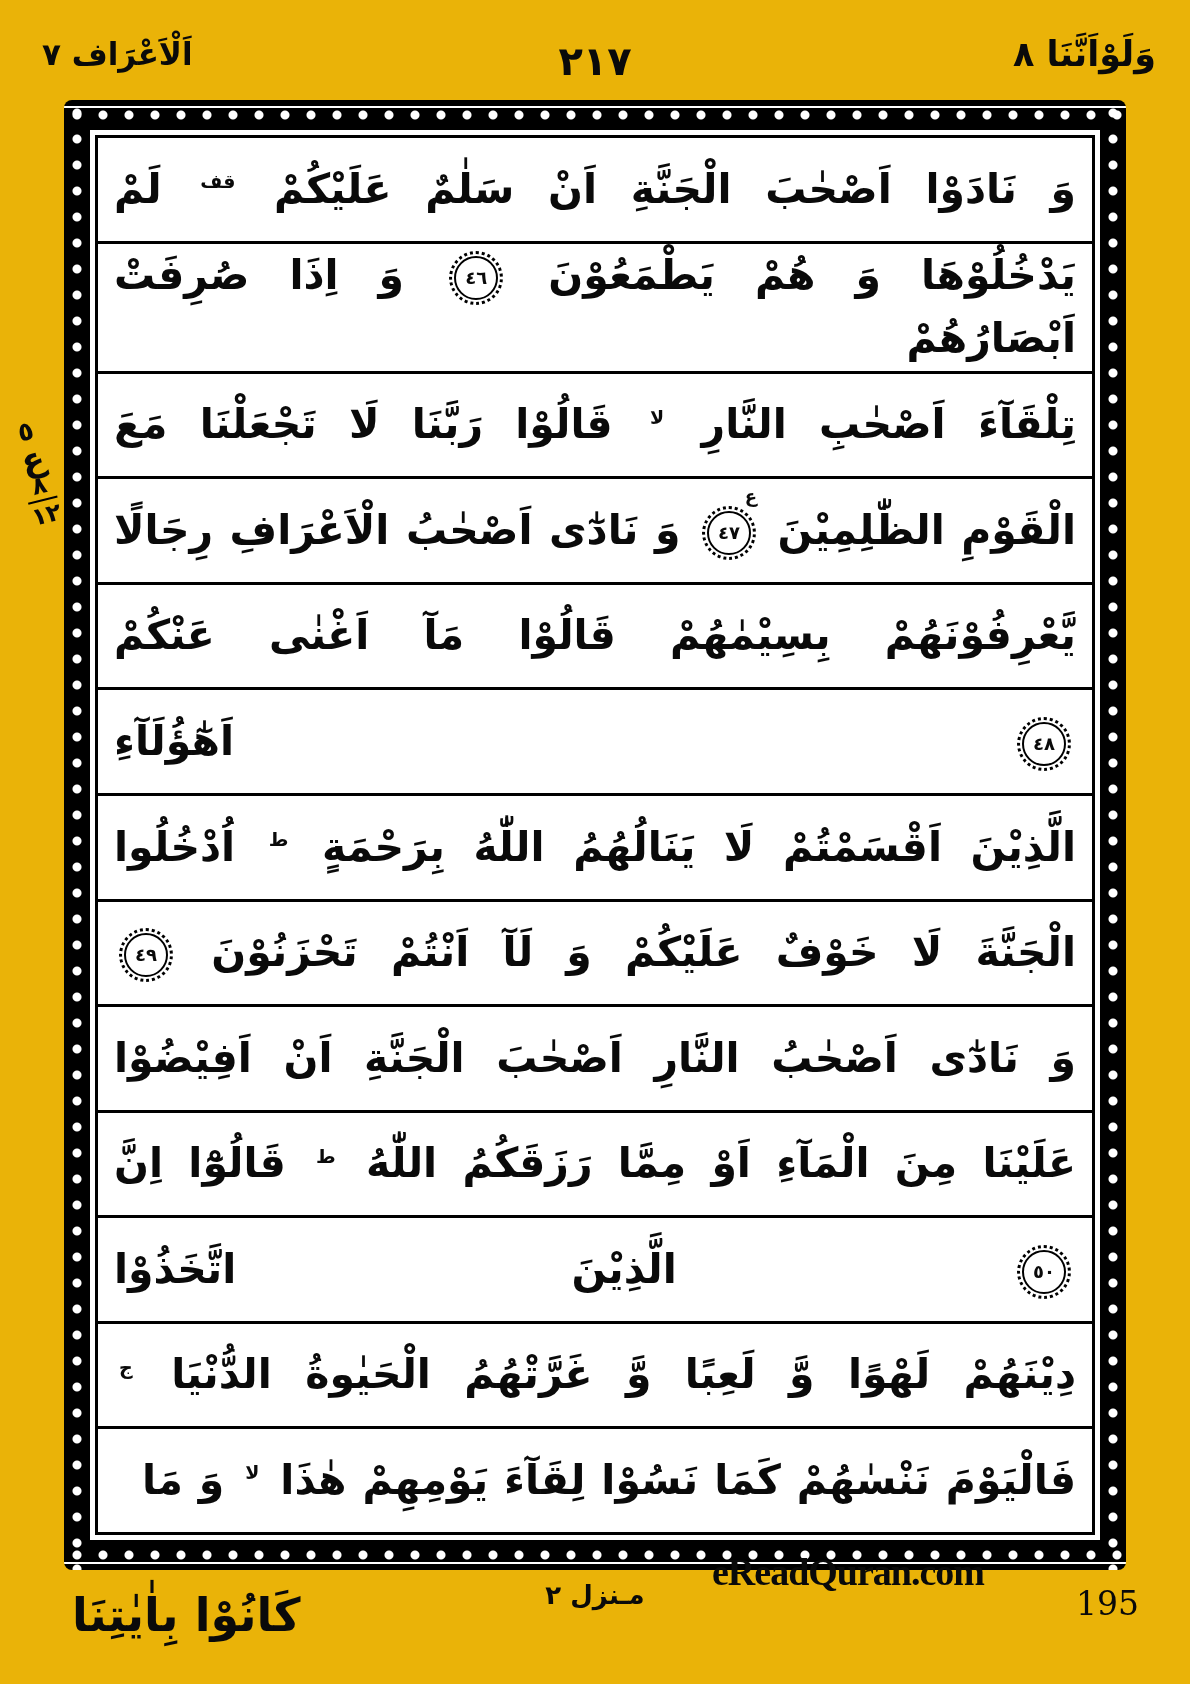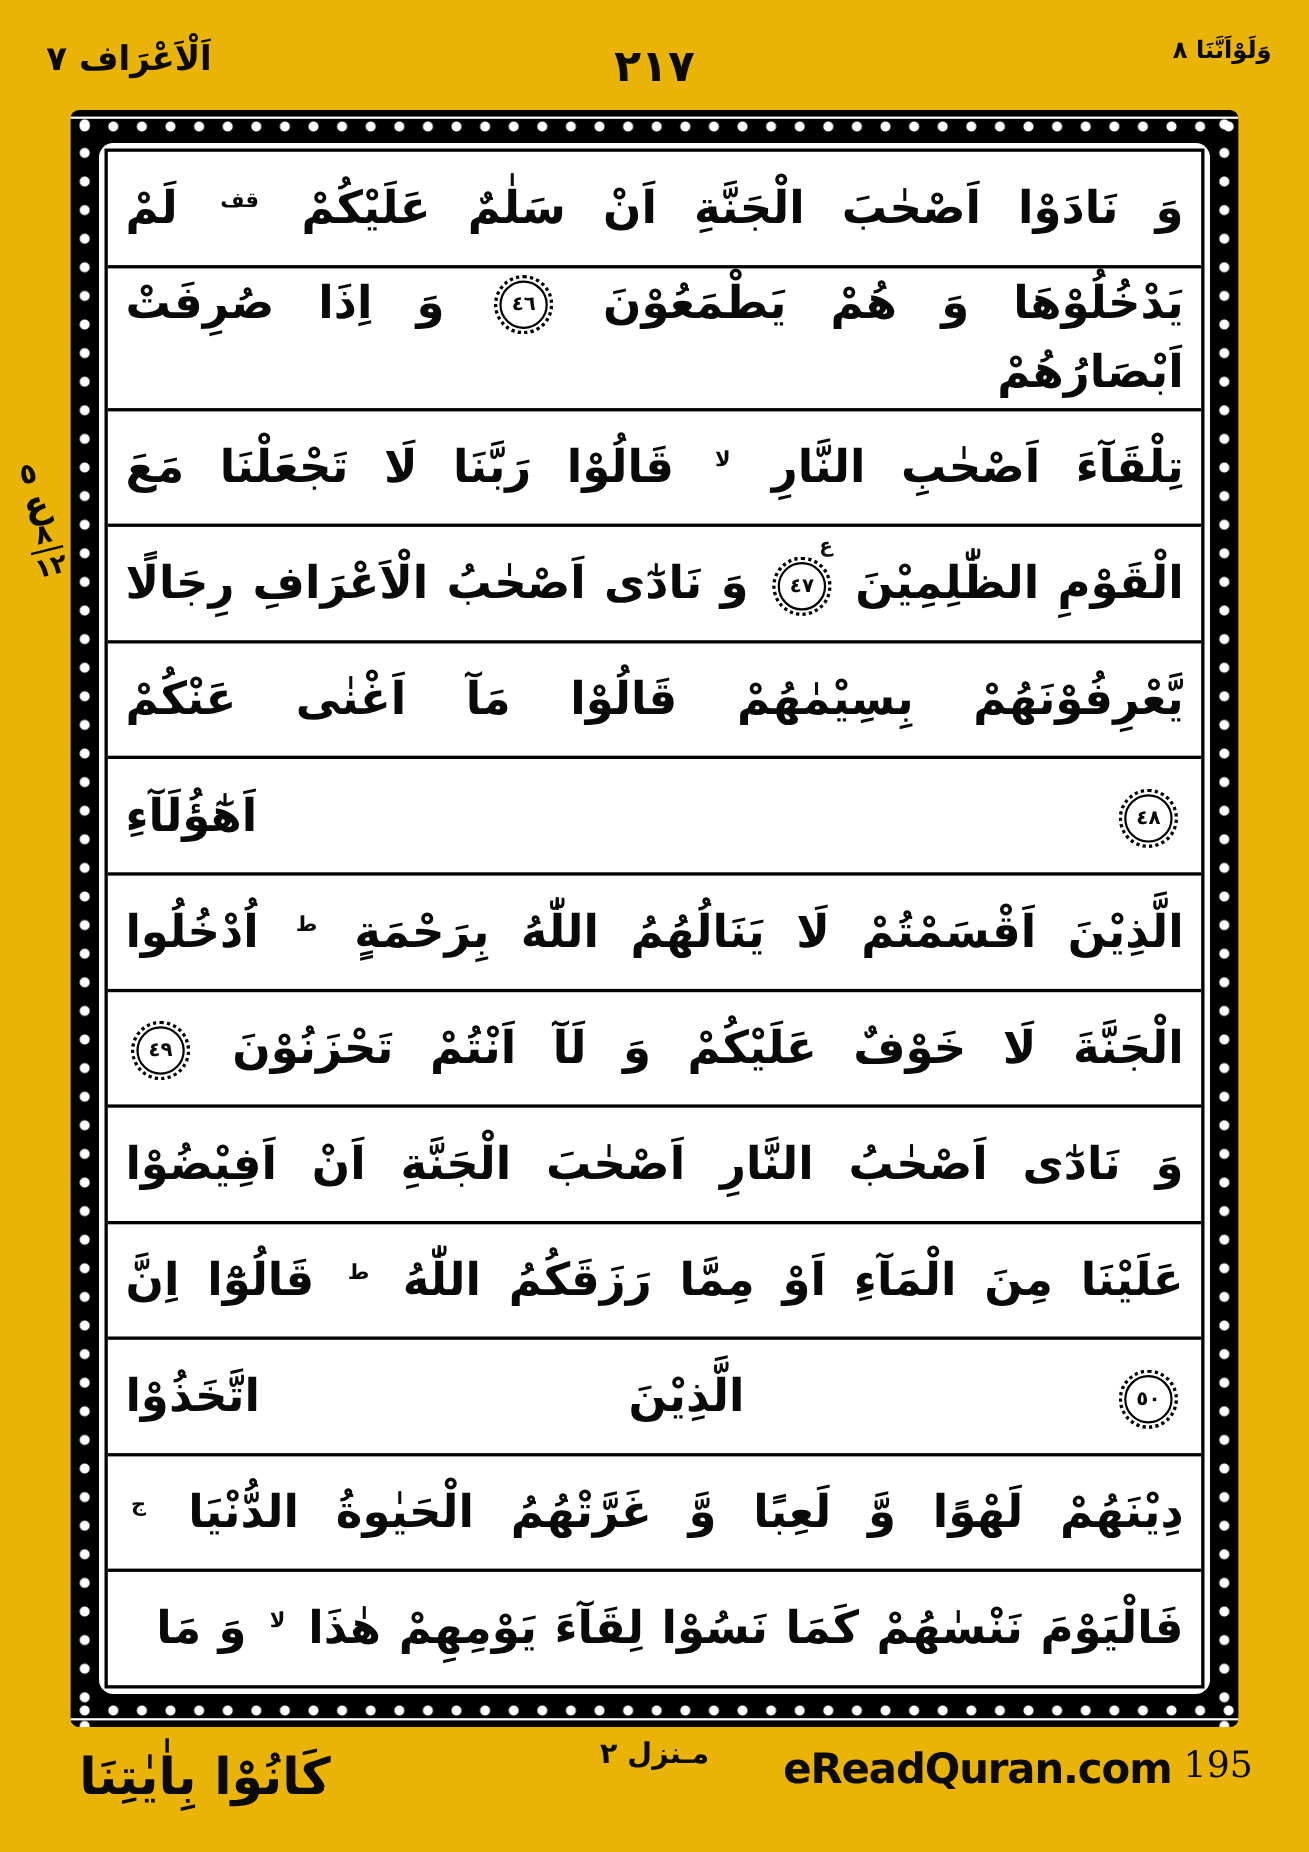--- a/index.html
+++ b/index.html
@@ -10,42 +10,42 @@
     color:#0a0a0a;
     position:relative;
     overflow:hidden;
   }
   .page{position:absolute;inset:0;background:#eab308;}
 
   
   .hdr{position:absolute;font-weight:bold;white-space:nowrap;}
   .hdr-left{left:42px;top:36px;font-size:31px;}
   .hdr-center{left:50%;transform:translateX(-50%);top:38px;font-size:40px;}
-  .hdr-right{right:34px;top:34px;font-size:22px;}
+  .hdr-right{right:34px;top:34px;font-size:35px;}
 
   
   .frame{
     position:absolute;left:64px;top:100px;width:1062px;height:1470px;
     box-sizing:border-box;
     background-color:#000;
     border-radius:8px;
     padding:30px 26px;
     background-image:
       radial-gradient(circle at center,#fff 4px,rgba(255,255,255,0) 5px),
       radial-gradient(circle at center,#fff 4px,rgba(255,255,255,0) 5px),
       radial-gradient(circle at center,#fff 4px,rgba(255,255,255,0) 5px),
       radial-gradient(circle at center,#fff 4px,rgba(255,255,255,0) 5px),
       linear-gradient(#fff,#fff),
       linear-gradient(#fff,#fff);
     background-size:26px 30px,26px 30px,26px 26px,26px 26px,100% 2px,100% 2px;
     background-position:left top,left bottom,left top,right top,0 6px,0 calc(100% - 6px);
     background-repeat:repeat-x,repeat-x,repeat-y,repeat-y,no-repeat,no-repeat;
   }
   .frame-gap{
-    background:#fff;height:100%;box-sizing:border-box;padding:5px;border-radius:13px;
+    background:#fff;height:100%;box-sizing:border-box;padding:5px;border-radius:0;
   }
   .textbox{
     background:#fff;height:100%;box-sizing:border-box;
     border:3px solid #000;
     display:flex;flex-direction:column;
   }
   .row{flex:1;display:flex;border-bottom:3px solid #000;padding:0 16px;box-sizing:border-box;}
   .row:last-child{border-bottom:none;margin-left:28px;}
   .line{
     width:100%;align-self:center;direction:rtl;
@@ -75,21 +75,21 @@
   .ruku-stack span{line-height:0.95;}
   .ruku-top{font-size:26px;}
   .ruku-ayn{font-size:34px;}
   .ruku-mid{font-size:24px;}
   .ruku-bottom{font-size:24px;border-top:2px solid #000;padding-top:3px;margin-top:2px;}
 
   
   .ftr{position:absolute;white-space:nowrap;}
   .ftr-catchword{left:72px;top:1588px;font-size:46px;font-weight:bold;}
   .ftr-manzil{left:50%;transform:translateX(-50%);top:1580px;font-size:26px;font-weight:bold;}
-  .ftr-site{left:712px;top:1586px;font-size:38px;font-weight:bold;letter-spacing:-1px;}
+  .ftr-site{left:712px;top:1550px;font-size:38px;font-weight:bold;letter-spacing:-1px;font-family:Liberation Serif, serif;}
   .ftr-page{left:1076px;top:1584px;font-size:33px;font-family:"DejaVu Serif",serif;font-weight:normal;}
 </style>
 </head>
 <body>
 
 <div class="page">
 
   <div class="hdr hdr-left" dir="rtl">اَلْاَعْرَاف ٧</div>
   <div class="hdr hdr-center" dir="rtl">٢١٧</div>
   <div class="hdr hdr-right" dir="rtl">وَلَوْاَنَّنَا ٨</div>

